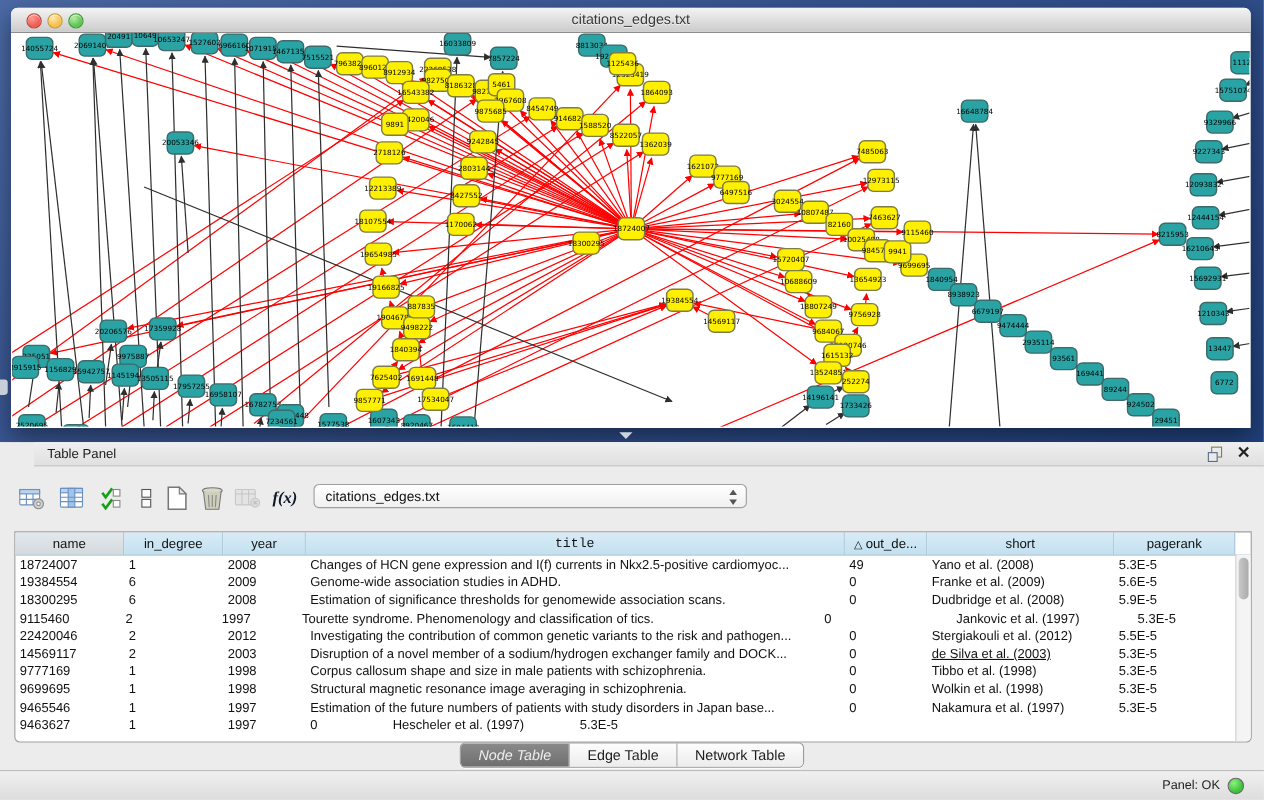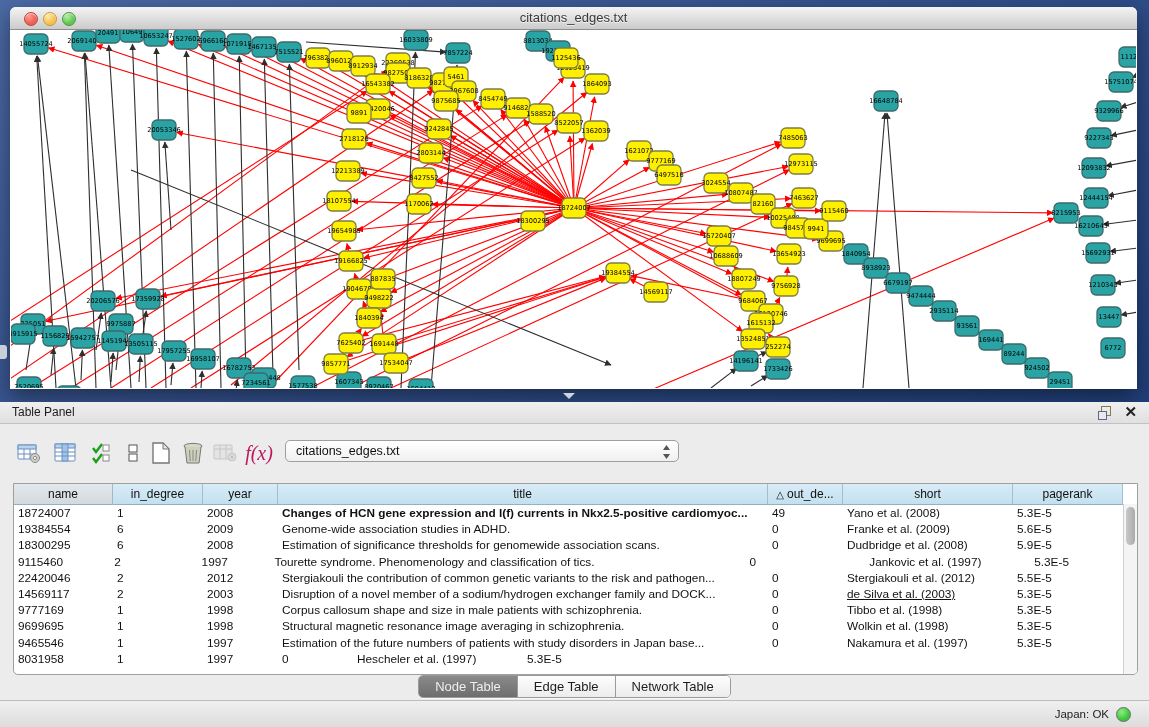--- a/index.html
+++ b/index.html
@@ -12,49 +12,49 @@
   .t-red{left:14px;background:radial-gradient(circle at 35% 30%,#ff9a92,#ec5f55 60%);border:1px solid #c24138;}
   .t-yellow{left:33px;background:radial-gradient(circle at 35% 30%,#ffe9a8,#f5bf4f 60%);border:1px solid #c79b2f;}
   .t-green{left:52px;background:radial-gradient(circle at 35% 30%,#b6eda6,#61c554 60%);border:1px solid #3f9a34;}
   .win-title{position:absolute;left:0;right:0;top:3px;text-align:center;font-size:13px;color:#393939;text-shadow:0 1px 0 rgba(255,255,255,.7);}
   .canvas{position:relative;width:1125px;height:358px;margin:0 1px;background:#fff;overflow:hidden;}
   .graph-svg text{font-family:"DejaVu Sans",sans-serif;}
   .split-handle{position:absolute;left:563px;top:393px;width:0;height:0;border-left:6px solid transparent;border-right:6px solid transparent;border-top:6px solid #cdd4de;}
   .edge-collapse{position:absolute;left:0;top:345px;width:7px;height:14px;background:#c9cfd8;border-radius:0 3px 3px 0;}
   
   .table-panel{position:absolute;left:0;top:402px;width:1149px;height:298px;background:#ececec;}
-  .panel-titlebar{height:21px;background:linear-gradient(#efefef,#e0e0e0);border-bottom:1px solid #c2c2c2;position:relative;}
+  .panel-titlebar{height:21px;background:linear-gradient(#efefef,#e0e0e0);border-bottom:1px solid #c2c2c2;position:relative;margin-left:31px;}
   .panel-title{position:absolute;left:12px;top:3px;font-size:12px;color:#1c1c1c;}
   .float-icon{position:absolute;right:38px;top:4px;width:13px;height:13px;}
   .float-icon .sq1{position:absolute;left:3px;top:0;width:8px;height:8px;border:1.5px solid #8a7a4a;}
   .float-icon .sq2{position:absolute;left:0;top:5px;width:7px;height:7px;border:1.5px solid #5a6a8a;background:#e9e9e9;}
   .close-icon{position:absolute;right:12px;top:2px;font-size:15px;font-weight:bold;color:#222;line-height:16px;}
   .toolbar{position:relative;height:58px;}
   .tool-btn{position:absolute;top:14px;width:26px;height:30px;display:flex;align-items:center;justify-content:center;}
-  .fx{font-family:"Liberation Serif",serif;font-style:italic;font-weight:normal;font-size:20px;color:#be185d;}
+  .fx{font-family:"Liberation Serif",serif;font-style:italic;font-weight:bold;font-size:15px;color:#0f172a;}
   .combo{position:absolute;left:285px;top:16px;width:394px;height:22px;background:linear-gradient(#ffffff,#f0f0f0);border:1px solid #9f9f9f;border-radius:5px;box-sizing:border-box;}
   .combo-text{position:absolute;left:10px;top:3px;font-size:12.5px;color:#111;}
   .combo-arrows{position:absolute;right:7px;top:3px;}
   
   .tbl-wrap{position:absolute;left:13px;top:81px;width:1123px;height:190px;background:#fff;border:1px solid #9f9f9f;border-radius:0 0 5px 5px;overflow:hidden;}
   .tbl-header{display:flex;height:20px;border-bottom:1px solid #8fb2c6;}
   .th{box-sizing:border-box;background:linear-gradient(#d8ecf7,#c3e0ef);border-right:1px solid #9fc0d4;font-size:12px;color:#111;text-align:center;line-height:20px;overflow:hidden;white-space:nowrap;}
   .th.first{background:linear-gradient(#e3e8ec,#d3dade);border-right:1px solid #adb6bc;}
   .th .sort{font-size:10px;margin-right:3px;}
   .tbl-body{position:relative;}
   .tr{display:flex;height:16.2px;line-height:16.2px;font-size:11.8px;color:#111;}
   .td{box-sizing:border-box;padding:0 4px;overflow:hidden;white-space:nowrap;text-overflow:clip;}
   .vscroll{position:absolute;right:0;top:20px;bottom:0;width:13px;background:#f4f4f4;border-left:1px solid #d0d0d0;}
   .vthumb{position:absolute;left:1.5px;top:3px;width:9px;height:38px;border-radius:5px;background:linear-gradient(90deg,#c9c9c9,#ababab);}
   
   .tabs-row{position:absolute;left:0;top:273px;width:100%;display:flex;justify-content:center;}
   .seg{display:flex;border:1px solid #9a9a9a;border-radius:5px;overflow:hidden;height:21px;box-shadow:0 1px 0 rgba(255,255,255,.8);}
   .seg-btn{padding:0 16px;font-size:13px;line-height:21px;background:linear-gradient(#fdfdfd,#ececec);color:#1d1d1d;border-right:1px solid #9a9a9a;}
   .seg-btn:last-child{border-right:none;}
-  .seg-btn.sel{background:linear-gradient(#8a8a8a,#6e6e6e);color:#efefef;}
+  .seg-btn.sel{background:linear-gradient(#8a8a8a,#6e6e6e);color:#efefef;font-style:italic;}
   
   .status-bar{position:absolute;left:0;top:700px;width:1149px;height:27px;background:linear-gradient(#f0f0f0,#dcdcdc);border-top:1px solid #bdbdbd;}
   .mem-label{position:absolute;right:40px;top:7px;font-size:11.5px;color:#222;}
   .mem-dot{position:absolute;right:18px;top:6px;width:13px;height:13px;border-radius:50%;background:radial-gradient(circle at 35% 30%,#8cf07e,#3cc23c 65%);border:1px solid #6a6a6a;}
 </style>
 </head>
 <body>
 
 <div class="desktop">
   <div class="net-window">
@@ -824,31 +824,31 @@
           </svg>
       </span>
     </div>
   </div>
 
   <div class="tbl-wrap">
     <div class="tbl-header" id="tbl-header">
         <div class="th first" style="width: 99px;">name</div>
         <div class="th" style="width: 90px;">in_degree</div>
         <div class="th" style="width: 75px;">year</div>
-        <div class="th" style="width: 490px;">title</div>
+        <div class="th" style="width: 490px; font-family: Liberation Mono, monospace;">title</div>
         <div class="th" style="width: 75px;"><span class="sort">△</span>out_de...</div>
         <div class="th" style="width: 170px;">short</div>
         <div class="th" style="width: 110px;">pagerank</div>
       </div>
     <div class="tbl-body" id="tbl-body">
         <div class="tr">
           <div class="td" style="width: 99px;">18724007</div>
           <div class="td" style="width: 90px;">1</div>
           <div class="td" style="width: 75px;">2008</div>
-          <div class="td" style="width: 490px; font-weight: bold;">Changes of HCN gene expression and I(f) currents in Nkx2.5-positive cardiomyoc...</div>
+          <div class="td" style="width: 490px;">Changes of HCN gene expression and I(f) currents in Nkx2.5-positive cardiomyoc...</div>
           <div class="td" style="width: 75px;">49</div>
           <div class="td" style="width: 170px;">Yano et al. (2008)</div>
           <div class="td" style="width: 110px;">5.3E-5</div>
         </div>
         <div class="tr">
           <div class="td" style="width: 99px;">19384554</div>
           <div class="td" style="width: 90px;">6</div>
           <div class="td" style="width: 75px;">2009</div>
           <div class="td" style="width: 490px;">Genome-wide association studies in ADHD.</div>
           <div class="td" style="width: 75px;">0</div>
@@ -870,21 +870,21 @@
           <div class="td" style="width: 75px;">1997</div>
           <div class="td" style="width: 490px;">Tourette syndrome. Phenomenology and classification of tics.</div>
           <div class="td" style="width: 75px;">0</div>
           <div class="td" style="width: 170px; margin-left: 47px;">Jankovic et al. (1997)</div>
           <div class="td" style="width: 110px;">5.3E-5</div>
         </div>
         <div class="tr">
           <div class="td" style="width: 99px;">22420046</div>
           <div class="td" style="width: 90px;">2</div>
           <div class="td" style="width: 75px;">2012</div>
-          <div class="td" style="width: 490px;">Stergiakouli the contribution of common genetic variants to the risk and pathogen...</div>
+          <div class="td" style="width: 490px;">Investigating the contribution of common genetic variants to the risk and pathogen...</div>
           <div class="td" style="width: 75px;">0</div>
           <div class="td" style="width: 170px;">Stergiakouli et al. (2012)</div>
           <div class="td" style="width: 110px;">5.5E-5</div>
         </div>
         <div class="tr">
           <div class="td" style="width: 99px;">14569117</div>
           <div class="td" style="width: 90px;">2</div>
           <div class="td" style="width: 75px;">2003</div>
           <div class="td" style="width: 490px;">Disruption of a novel member of a sodium/hydrogen exchanger family and DOCK...</div>
           <div class="td" style="width: 75px;">0</div>
@@ -912,21 +912,21 @@
         <div class="tr">
           <div class="td" style="width: 99px;">9465546</div>
           <div class="td" style="width: 90px;">1</div>
           <div class="td" style="width: 75px;">1997</div>
           <div class="td" style="width: 490px;">Estimation of the future numbers of patients with study disorders in Japan base...</div>
           <div class="td" style="width: 75px;">0</div>
           <div class="td" style="width: 170px;">Nakamura et al. (1997)</div>
           <div class="td" style="width: 110px;">5.3E-5</div>
         </div>
         <div class="tr">
-          <div class="td" style="width: 99px;">8031958</div>
+          <div class="td" style="width: 99px;">9463627</div>
           <div class="td" style="width: 90px;">1</div>
           <div class="td" style="width: 75px;">1997</div>
           <div class="td" style="width: 75px;">0</div>
           <div class="td" style="width: 170px;">Hescheler et al. (1997)</div>
           <div class="td" style="width: 110px;">5.3E-5</div>
         </div>
       </div>
     <div class="vscroll">
         <div class="vthumb"></div>
       </div>
@@ -935,15 +935,15 @@
   <div class="tabs-row">
     <div class="seg">
       <span class="seg-btn sel" id="tab0">Node Table</span>
       <span class="seg-btn" id="tab1">Edge Table</span>
       <span class="seg-btn" id="tab2">Network Table</span>
     </div>
   </div>
 </div>
 
 <div class="status-bar">
-  <span class="mem-label">Japan: OK</span>
+  <span class="mem-label">Panel: OK</span>
   <span class="mem-dot"></span>
 </div>
 
 </body></html>

